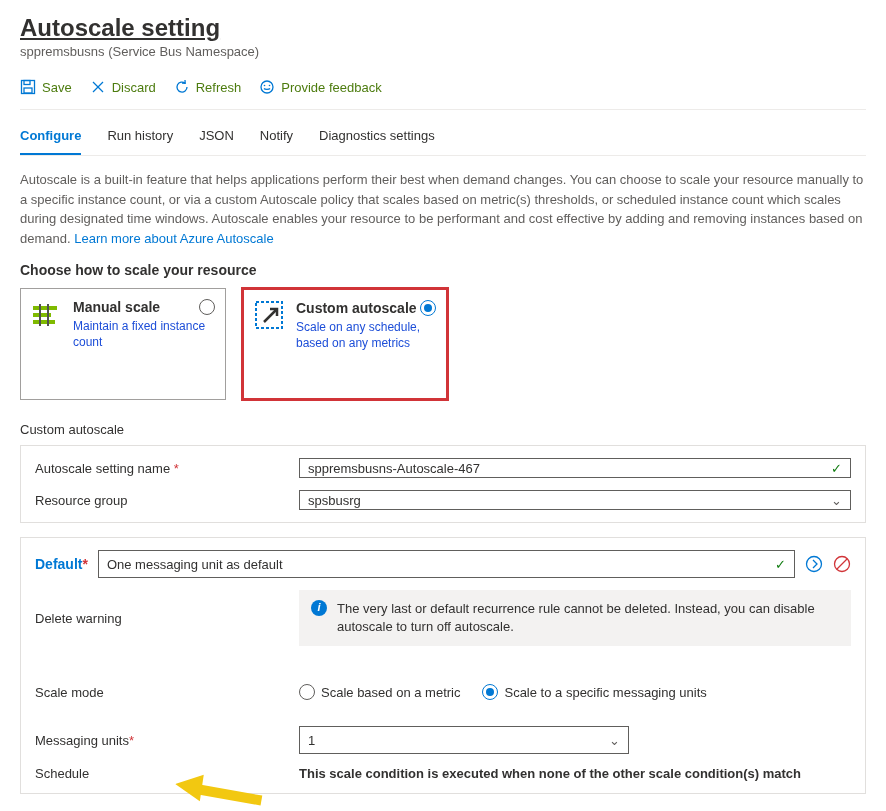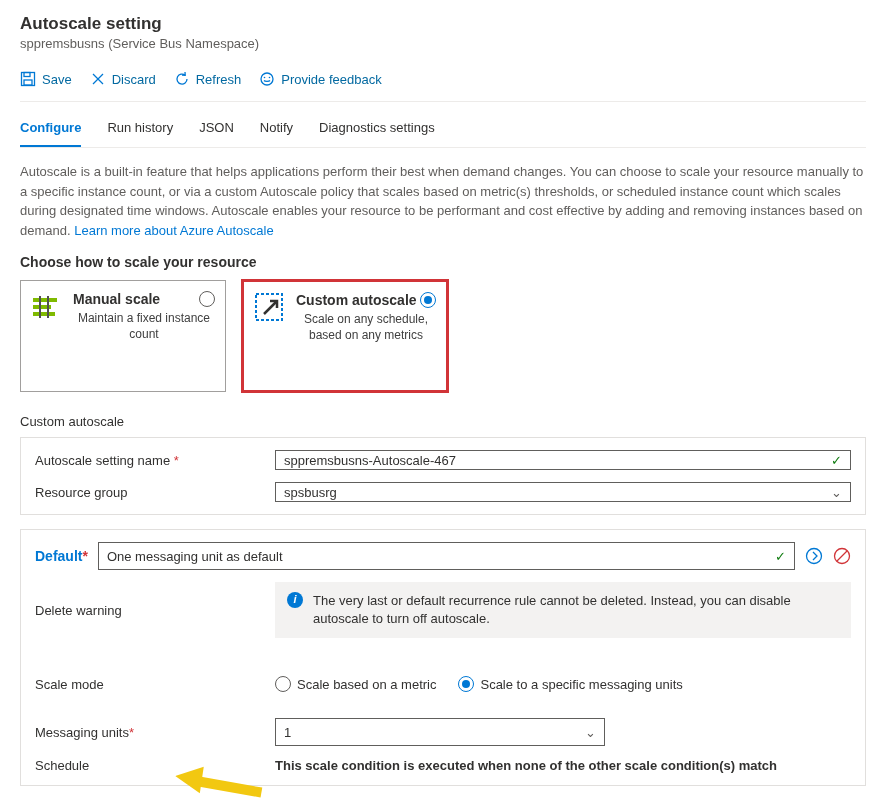--- a/index.html
+++ b/index.html
@@ -5,44 +5,44 @@
   * { box-sizing: border-box; }
   body {
     margin: 0;
     font-family: "Segoe UI", Arial, sans-serif;
     font-size: 13px;
     color: #323130;
     background: #fff;
     width: 886px;
   }
   .page { padding: 14px 20px 20px 20px; }
-  h1 { font-size: 17px; font-weight: 600; margin: 0 0 2px 0; }
+  h1 { font-size: 24px; font-weight: 600; margin: 0 0 2px 0; text-decoration: underline; }
   .subtitle { color: #605e5c; font-size: 13px; margin-bottom: 14px; }
   .toolbar { display: flex; gap: 18px; align-items: center; padding: 6px 0 14px 0; border-bottom: 1px solid #edebe9; margin-bottom: 12px;}
-  .tb-btn { display: flex; align-items: center; gap: 6px; color: #0369a1; cursor: pointer; }
+  .tb-btn { display: flex; align-items: center; gap: 6px; color: #4d7c0f; cursor: pointer; }
   .tb-btn svg { width: 16px; height: 16px; }
   .tabs { display: flex; gap: 26px; border-bottom: 1px solid #edebe9; margin-bottom: 14px;}
   .tab { padding: 6px 0 10px 0; cursor: pointer; color: #323130; }
   .tab.active { color: #0078d4; border-bottom: 2px solid #0078d4; font-weight: 600; }
   .intro { color: #605e5c; line-height: 1.5; margin-bottom: 14px; }
   .intro a { color: #0078d4; text-decoration: none; }
   .section-title { font-weight: 600; font-size: 14px; margin-bottom: 10px; }
   .scale-choice-row { display: flex; gap: 16px; margin-bottom: 22px;}
   .choice-card { width: 206px; height: 112px; border: 1px solid #a19f9d; padding: 10px 10px; display: flex; gap: 10px; position: relative; cursor: pointer;}
   .choice-card.selected { border: 2px solid #d13438; box-shadow: 0 0 0 1px #d13438; }
   .choice-icon { width: 32px; height: 32px; flex-shrink:0;}
   .choice-body { flex: 1; }
   .choice-title { font-weight: 600; font-size: 14px; margin-bottom: 4px; }
-  .choice-desc { color: #404040; font-size: 12px; line-height: 1.3; text-align: center; }
+  .choice-desc { color: #1d4ed8; font-size: 12px; line-height: 1.3; }
   .radio-indicator { position: absolute; top: 10px; right: 10px; width: 16px; height: 16px; border-radius: 50%; border: 1px solid #605e5c; }
   .radio-indicator.on { border-color: #0078d4; }
   .radio-indicator.on::after { content:''; position:absolute; top:3px; left:3px; width:8px; height:8px; border-radius:50%; background:#0078d4; }
   .sub-heading { font-size: 13px; color: #323130; margin-bottom: 8px; }
   .panel { border: 1px solid #e1dfdd; padding: 12px 14px; margin-bottom: 14px; }
-  .form-row { display: flex; align-items: center; margin-bottom: 12px; }
+  .form-row { display: flex; align-items: center; margin-bottom: 12px; gap: 24px; }
   .form-row:last-child { margin-bottom: 0; }
   .form-label { width: 240px; font-size: 13px; color: #323130; }
   .req { color: #d13438; }
   .form-control { flex: 1; height: 20px; border: 1px solid #605e5c; display: flex; align-items: center; padding: 0 8px; font-size: 13px; position: relative; background:#fff;}
   .form-control .tick { color: #107c10; position: absolute; right: 8px; }
   .form-control .chev { position: absolute; right: 8px; color:#605e5c; }
   .default-panel-head { display:flex; align-items:center; gap:10px; margin-bottom:12px; }
   .default-label { color:#0078d4; font-weight:600; font-size:14px; }
   .default-input { flex:1; height:28px; border:1px solid #605e5c; display:flex; align-items:center; padding:0 8px; position:relative;}
   .default-input .tick { color:#107c10; position:absolute; right:8px; }

